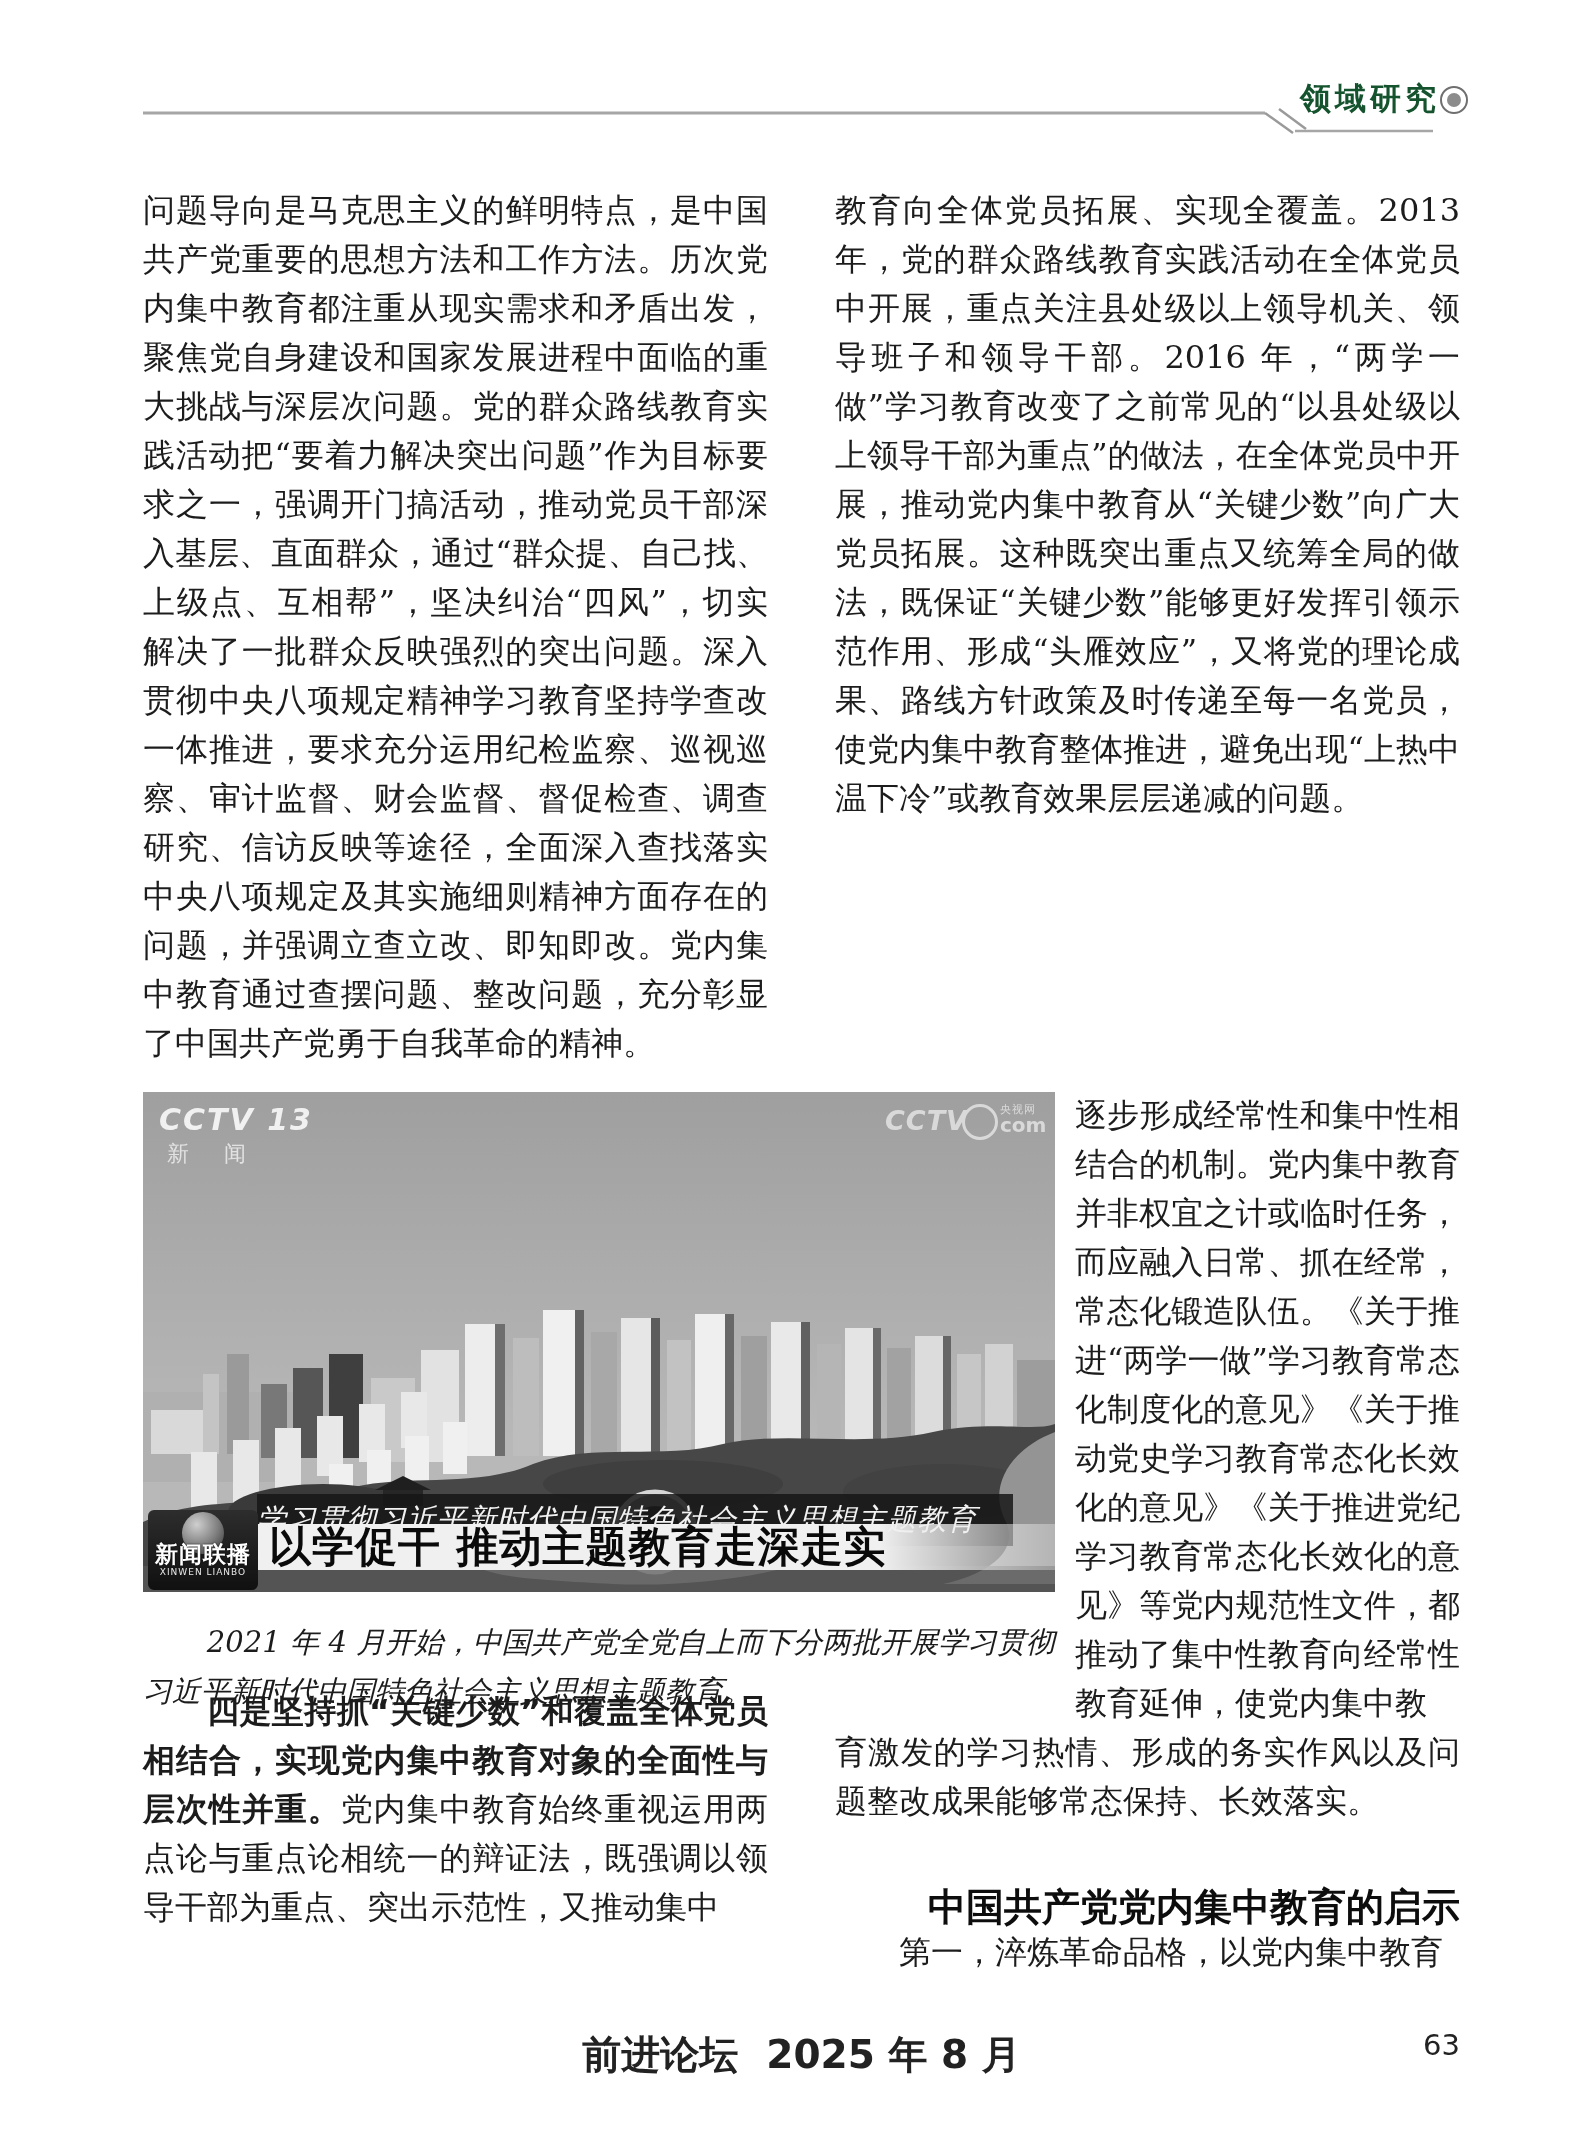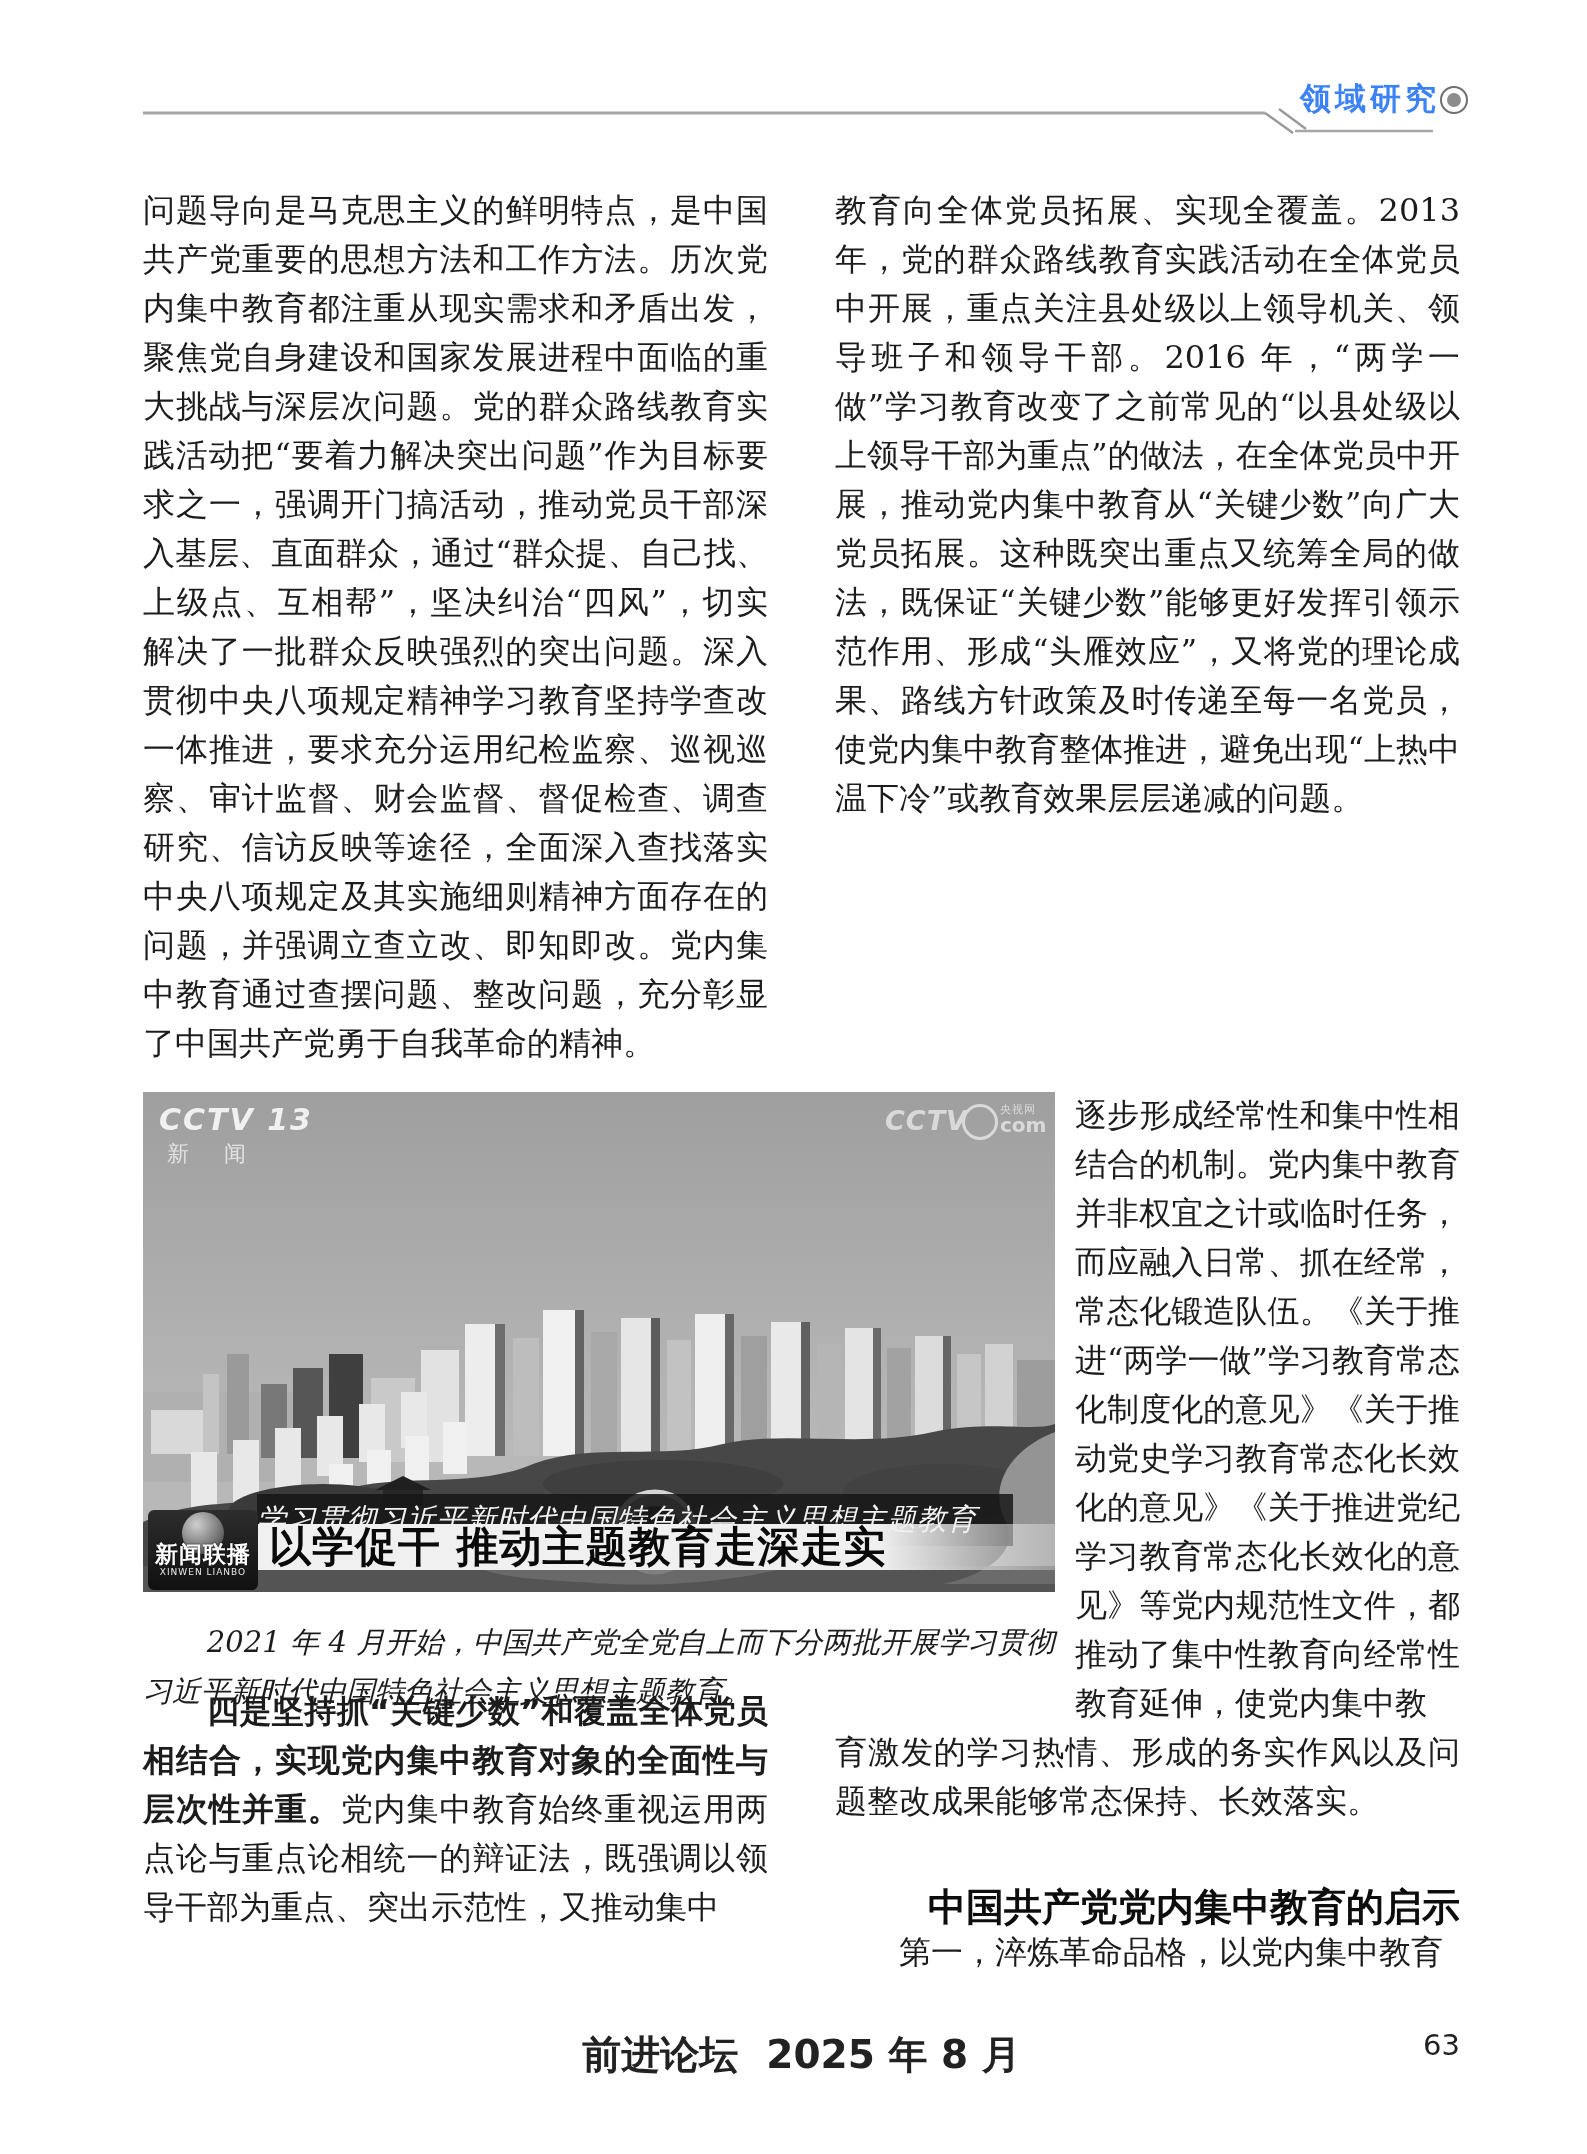--- a/index.html
+++ b/index.html
@@ -1,21 +1,21 @@
 <!DOCTYPE html>
 <html><head>
 <meta charset="utf-8">
 <style>
   html,body{margin:0;padding:0;}
   body{width:1587px;height:2154px;background:#ffffff;position:relative;overflow:hidden;
        font-family:"DejaVu Serif","Liberation Serif",serif;color:#1c1c1c;}
   .abs{position:absolute;}
   
   .hdr-label{left:1300px;top:78px;font-size:31px;font-weight:bold;letter-spacing:4px;
-             font-family:"DejaVu Serif","Liberation Serif",serif;color:#3b82f6;text-align:right;}
+             font-family:"DejaVu Serif","Liberation Serif",serif;color:#14532d;text-align:right;}
   .hdr-bullet{left:1440px;top:86px;width:24px;height:24px;border:2px solid #6f6f6f;border-radius:50%;
               display:flex;align-items:center;justify-content:center;}
   .hdr-bullet .dot{width:14px;height:14px;border-radius:50%;background:#8c8c8c;}
   
   .col{font-size:32px;line-height:49px;text-align:justify;word-break:break-all;}
   .col p{margin:0;}
   .indent{text-indent:2em;}
   b.lead{font-weight:bold;font-family:"DejaVu Sans","Liberation Sans",sans-serif;}
   .left-col-1{left:143px;top:186px;width:625px;}
   .left-col-2{left:143px;top:1687px;width:625px;}

